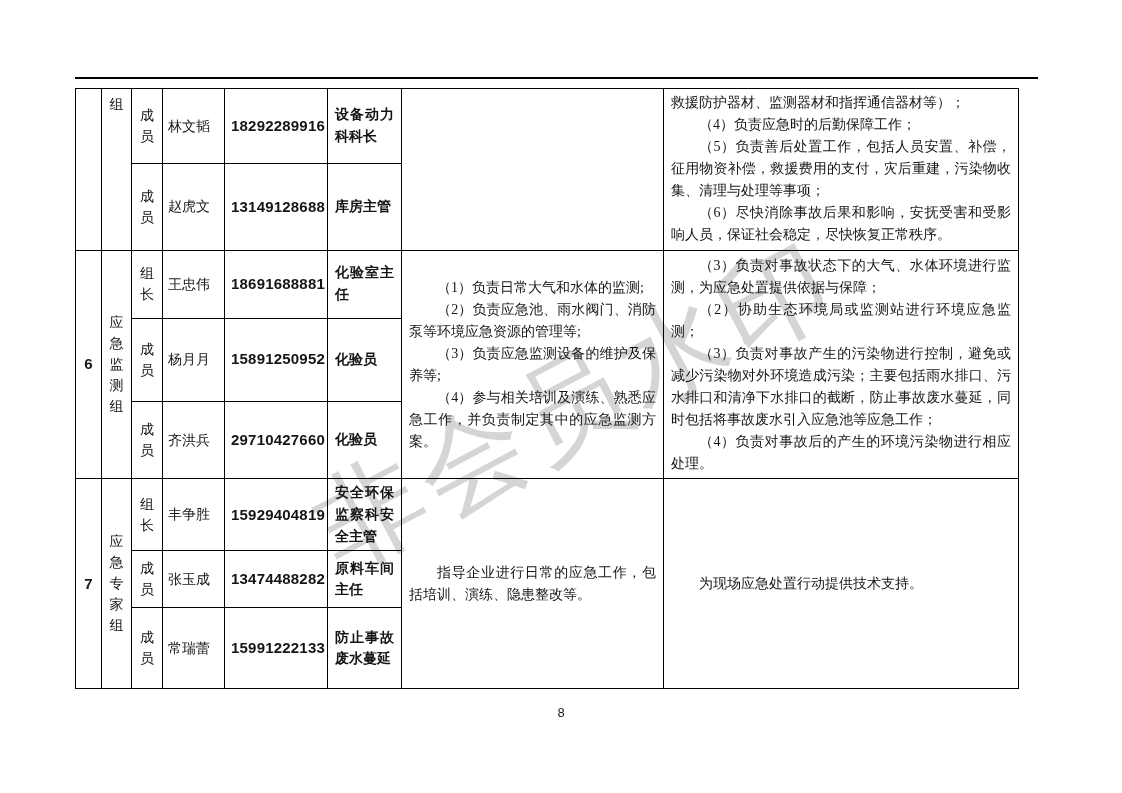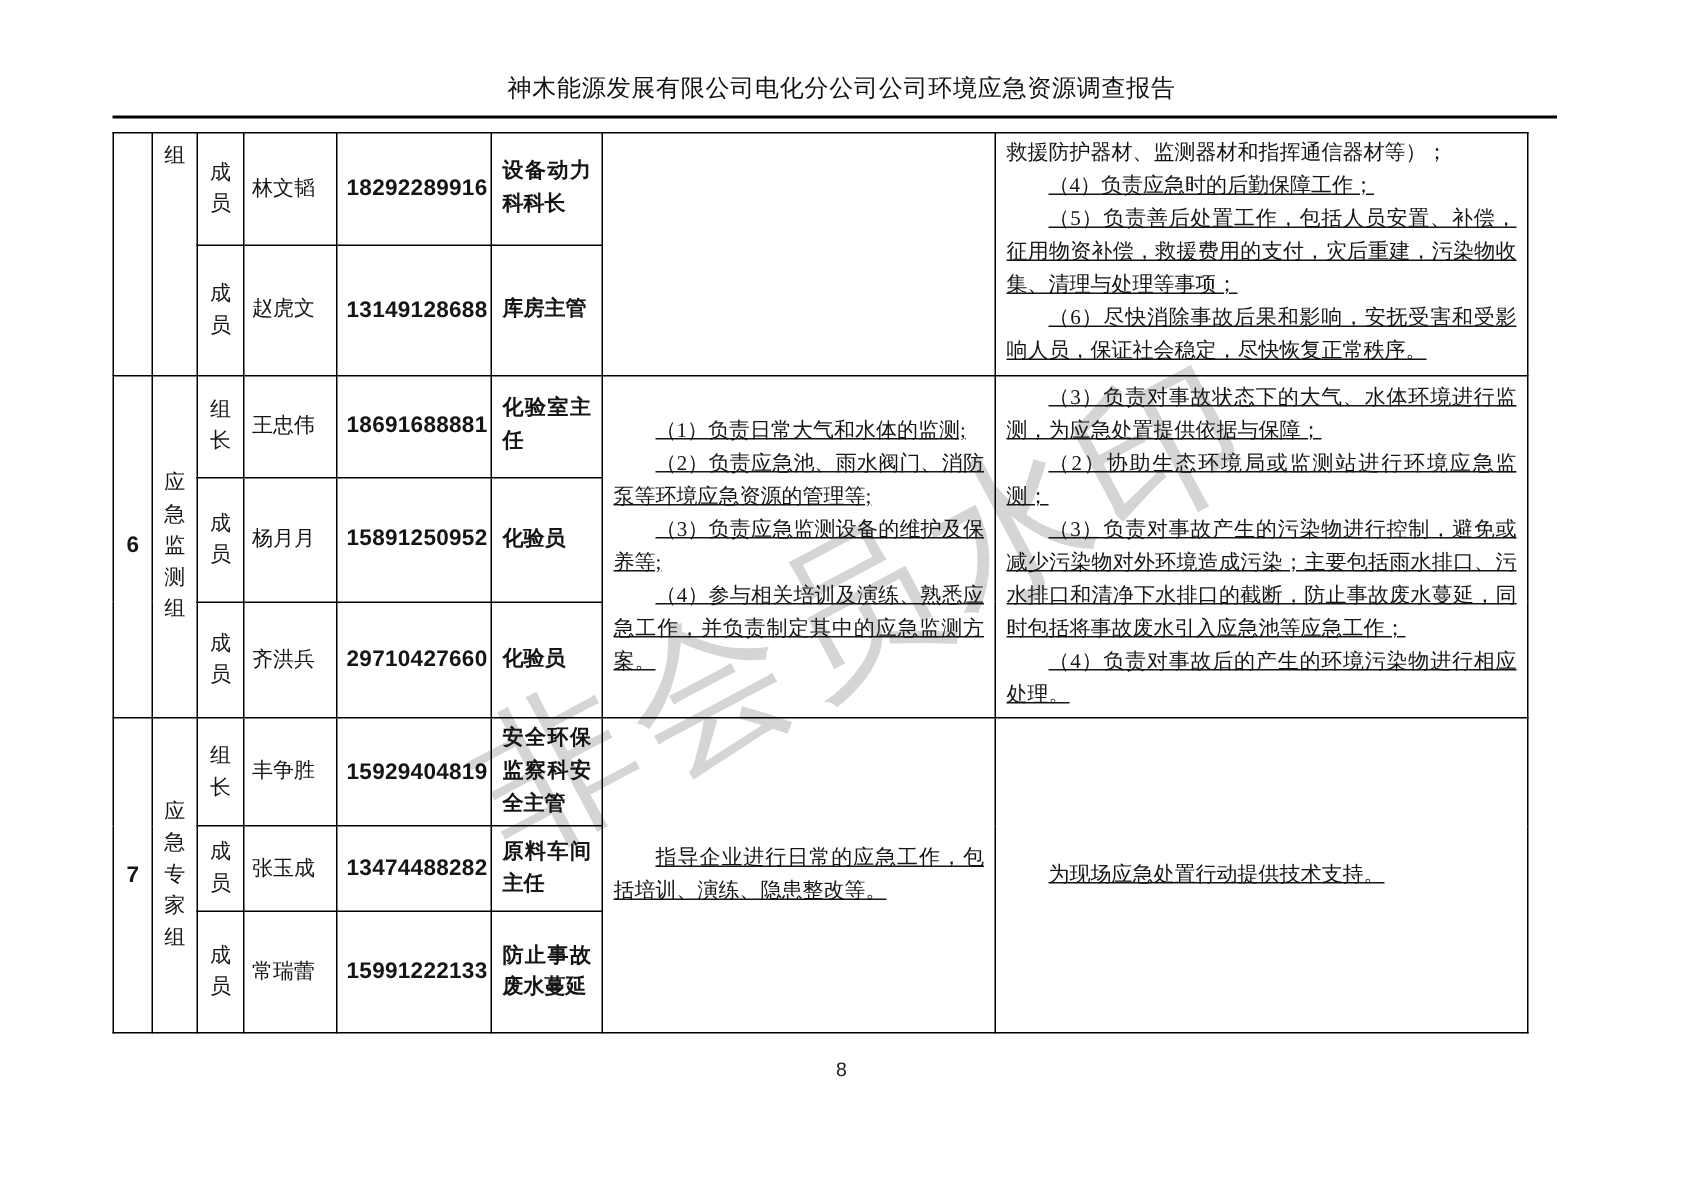--- a/index.html
+++ b/index.html
@@ -92,38 +92,37 @@
     font-weight: bold;
   }
   td.c-duty { padding: 4px 7px; margin-top: 34px; }
   td.c-duty.vtop { vertical-align: top; padding-top: 3px; }
   td.c-duty p {
     margin: 0;
     line-height: 1.57;
     text-align: justify;
     text-align-last: left;
   }
-  td.c-duty p.indent { text-indent: 2em; text-decoration: underline; }
+  td.c-duty p.indent { text-indent: 2em; }
   
   .doc-footer {
     position: absolute;
     top: 705px; left: 0;
     width: 100%;
     text-align: center;
     font-family: "Liberation Sans", "DejaVu Sans", sans-serif;
     font-size: 13px;
     color: #222;
   }
 </style>
 </head>
 <body>
 
 <div class="page">
 
-  <div class="doc-header">神木能源发展有限公司电化分公司公司环境应急资源调查报告</div>
   <div class="header-rule"></div>
 
   <div class="watermark">非会员水印</div>
 
   <table class="resource-table">
     <colgroup>
       <col style="width:26px">
         <col style="width:30px">
         <col style="width:31px">
         <col style="width:62px">

